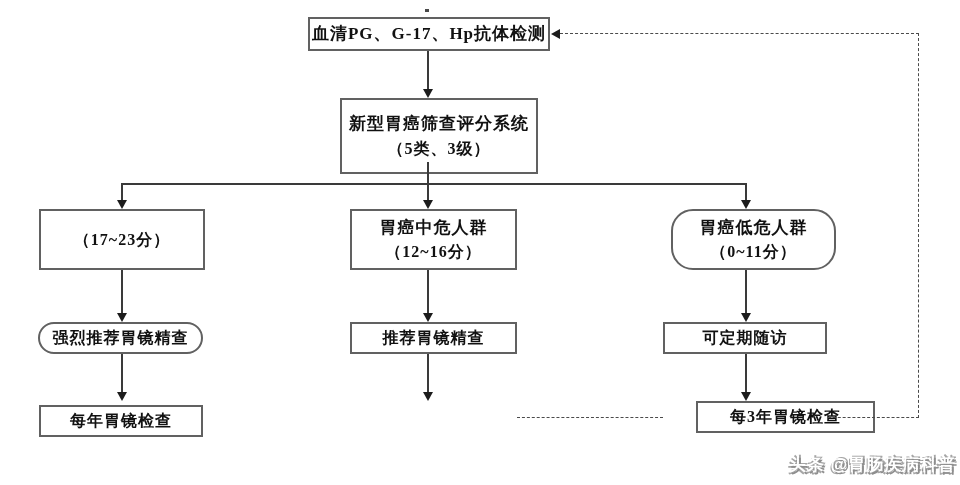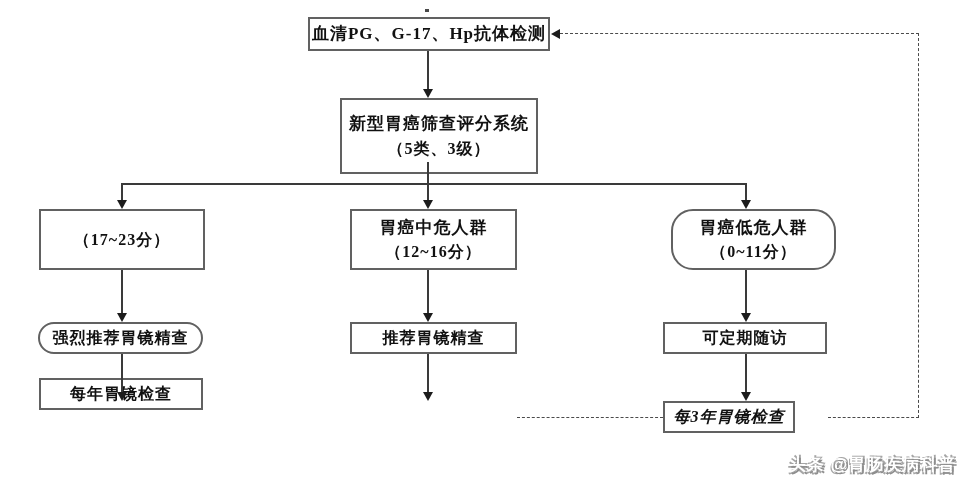--- a/index.html
+++ b/index.html
@@ -35,23 +35,23 @@
 
   
   .n-serum       { left: 308px; top: 17px;  width: 242px; height: 34px; font-size: 17px; }
   .n-scoring     { left: 340px; top: 98px;  width: 198px; height: 76px; }
   .n-high        { left: 39px;  top: 209px; width: 166px; height: 61px; }
   .n-medium      { left: 350px; top: 209px; width: 167px; height: 61px; }
   .n-low         { left: 671px; top: 209px; width: 165px; height: 61px; border-radius: 22px; }
   .n-high-act    { left: 38px;  top: 322px; width: 165px; height: 32px; border-radius: 16px; }
   .n-medium-act  { left: 350px; top: 322px; width: 167px; height: 32px; }
   .n-low-act     { left: 663px; top: 322px; width: 164px; height: 32px; }
-  .n-high-int    { left: 39px;  top: 378px; width: 164px; height: 32px; }
+  .n-high-int    { left: 39px;  top: 405px; width: 164px; height: 32px; }
   .n-medium-int  { left: 352px; top: 401px; width: 165px; height: 32px; }
-  .n-low-int     { left: 663px; top: 401px; width: 132px; height: 32px; font-style: italic; }
+  .n-low-int     { left: 696px; top: 401px; width: 179px; height: 32px; }
 
   
   .vline { position: absolute; width: 1.5px; background: #3a3a3a; }
   .hline { position: absolute; height: 1.5px; background: #3a3a3a; }
 
   
   .vdash { position: absolute; width: 0; border-left: 1.5px dashed #4a4a4a; }
   .hdash { position: absolute; height: 0; border-top: 1.5px dashed #4a4a4a; }
 
   

